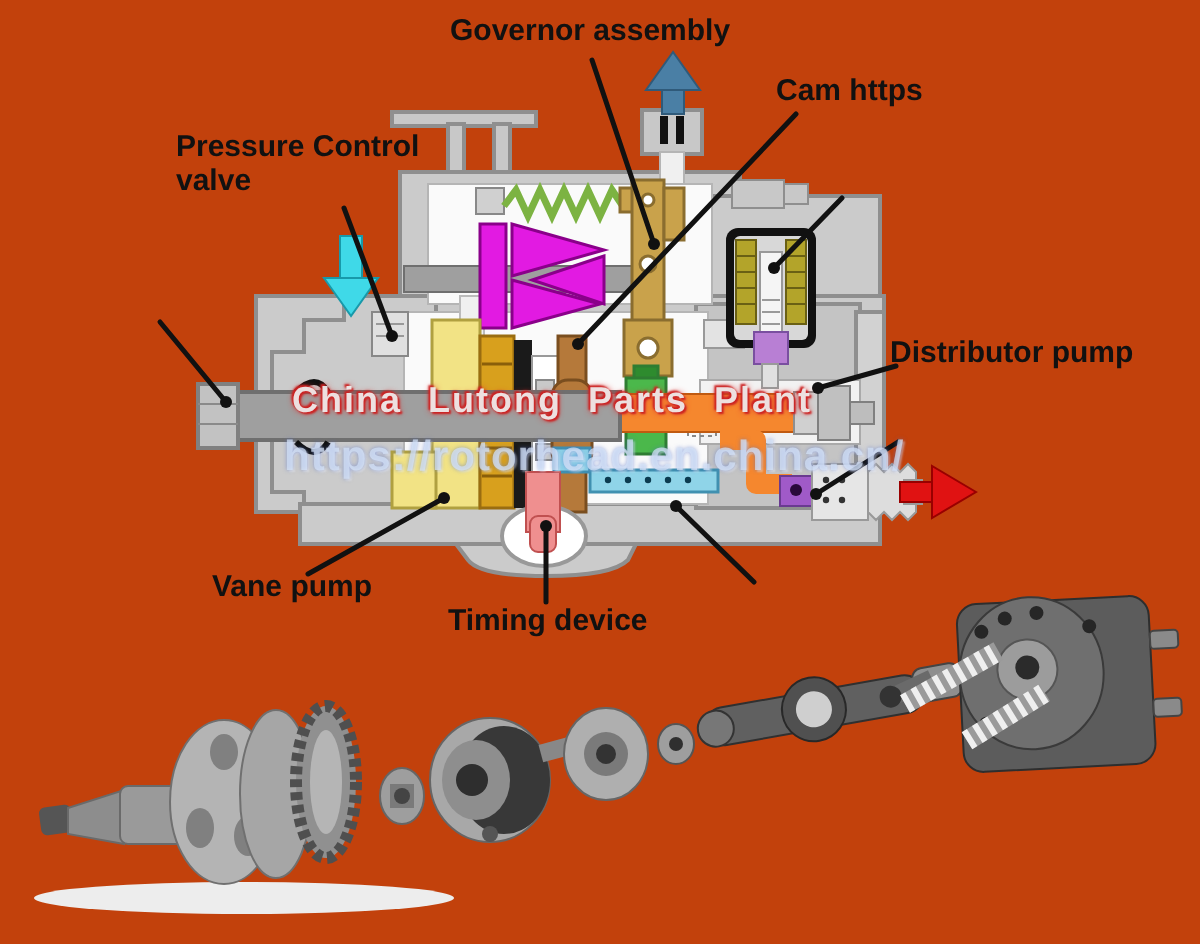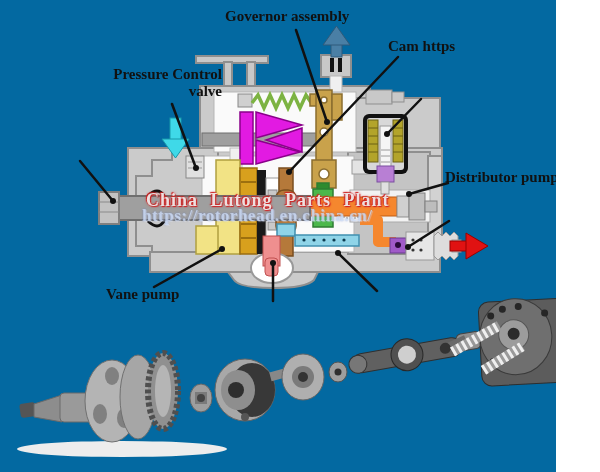--- a/index.html
+++ b/index.html
@@ -1,25 +1,25 @@
 <!DOCTYPE html>
 <html><head>
 <meta charset="utf-8">
 <style>
   html,body{margin:0;padding:0;background:#fff;}
-  .stage{position:relative;width:556px;height:472px;background:#0369a1;overflow:hidden;
-         font-family:Liberation Serif, serif;}
+  .stage{position:relative;width:600px;height:472px;background:#c2410c;overflow:hidden;
+         font-family:Liberation Sans, sans-serif;}
   .stage svg{position:absolute;left:0;top:0;}
   .lbl{position:absolute;font-weight:bold;font-size:15px;color:#111;line-height:1.1;
        white-space:nowrap;}
-  .lbl.multi{white-space:pre-line;text-align:right;}
+  .lbl.multi{white-space:pre-line;text-align:left;}
   .wm1{position:absolute;left:146px;top:190px;font-size:18px;font-weight:bold;
        letter-spacing:1px;word-spacing:7px;color:rgba(240,240,240,.92);
        text-shadow:1px 1px 1px #c22,-1px -1px 1px #c22,0 0 3px #d33;}
-  .wm2{position:absolute;left:142px;top:206px;font-size:17px;font-weight:bold;
+  .wm2{position:absolute;left:142px;top:217px;font-size:21px;font-weight:bold;
        letter-spacing:.5px;color:rgba(215,228,248,.72);
        text-shadow:0 0 2px rgba(80,110,200,.55),1px 1px 1px rgba(255,255,255,.4);}
 </style>
 </head>
 <body>
 
 <div class="stage">
 
 <svg width="600" height="472" viewBox="0 0 600 472">
 
@@ -291,17 +291,18 @@
     <rect x="576" y="352" width="14" height="9" rx="2" fill="#8a8a8a" stroke="#444444"></rect>
   </g>
 </svg>
 
   <div class="lbl" style="left:225px;top:8px">Governor assembly</div>
   <div class="lbl" style="left:388px;top:38px">Cam https</div>
   <div class="lbl multi" style="left:88px;top:66px;width:134px">Pressure Control
 valve</div>
   <div class="lbl" style="left:445px;top:169px">Distributor pump</div>
   <div class="lbl" style="left:106px;top:286px">Vane pump</div>
+  <div class="lbl" style="left:224px;top:303px">Timing device</div>
 
   <div class="wm1">China Lutong Parts Plant</div>
   <div class="wm2">https://rotorhead.en.china.cn/</div>
 
 </div>
 
 </body></html>

